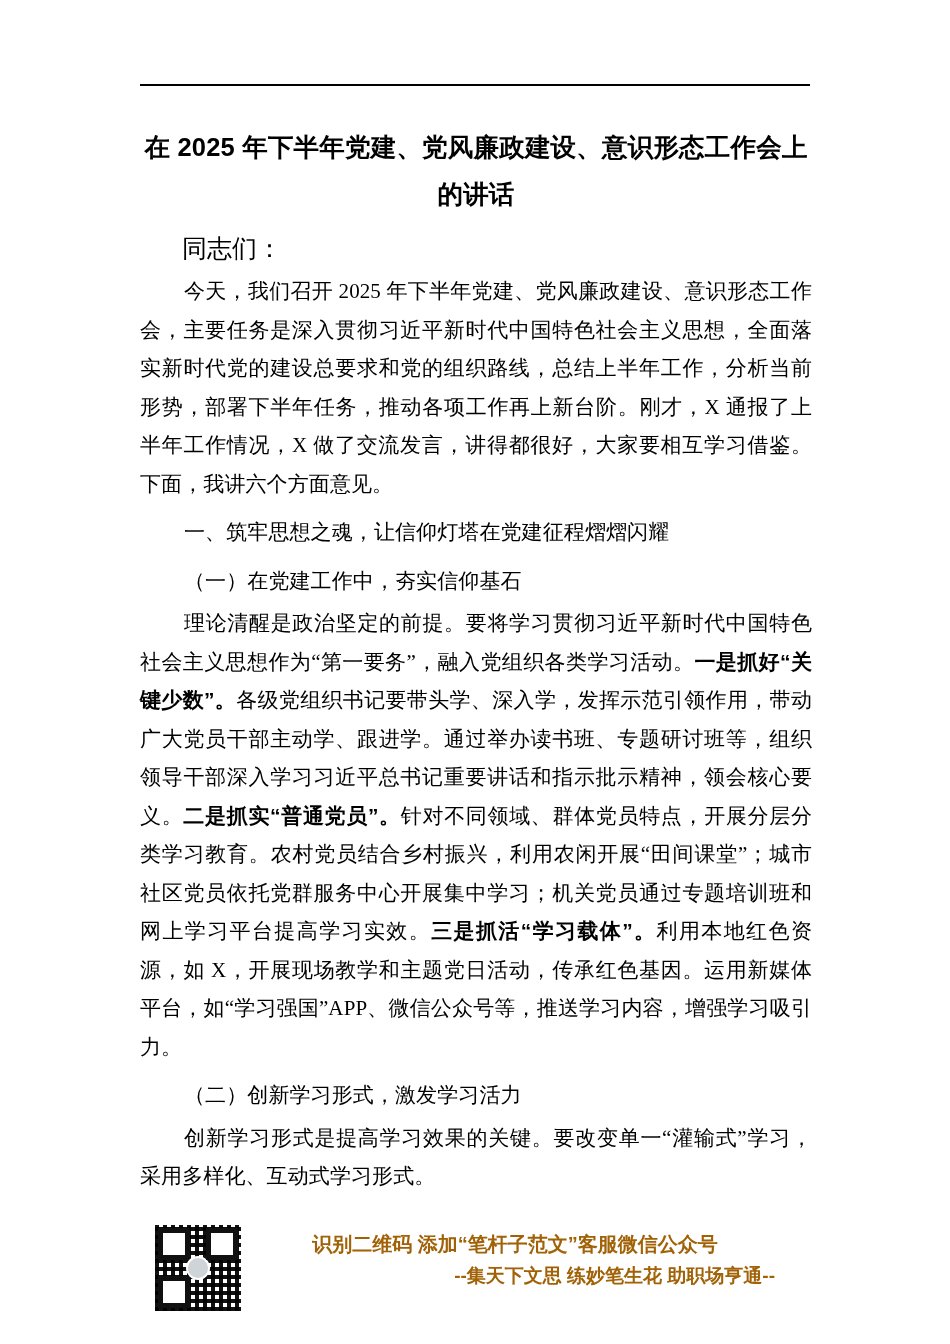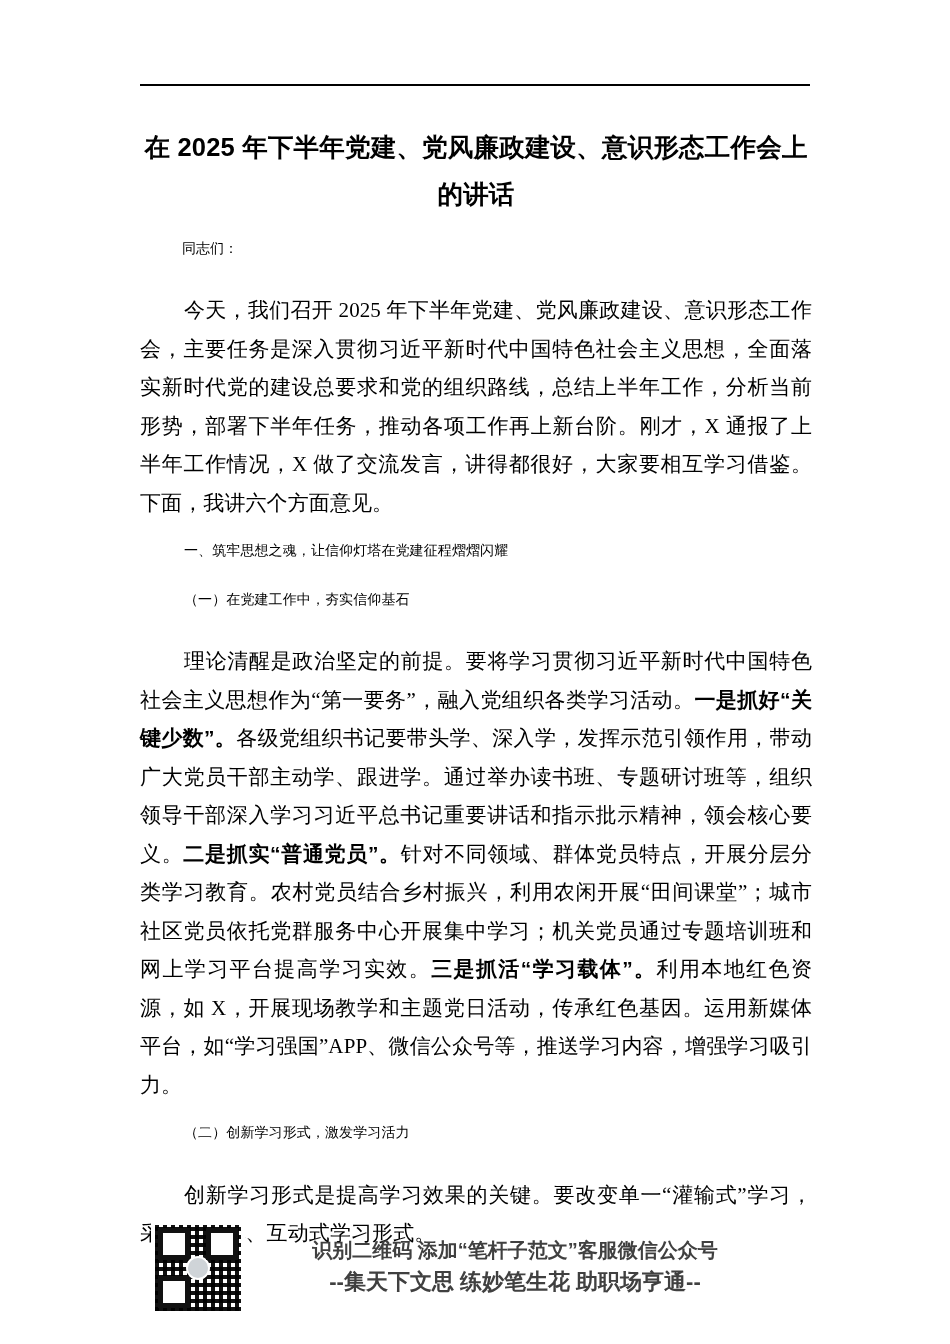--- a/index.html
+++ b/index.html
@@ -41,36 +41,36 @@
     font-family: "Liberation Sans", "DejaVu Sans", sans-serif;
     font-weight: bold;
     font-size: 25.5px;
     line-height: 47px;
     text-align: center;
     letter-spacing: 0.2px;
     margin: 0 0 10px 0;
     padding: 14px 4px 0 4px;
   }
   .salutation {
-    font-size: 14px;
+    font-size: 25px;
     line-height: 38px;
     margin: 12px 0 0 0;
     text-indent: 42px;
   }
   p.body-para {
     font-size: 21px;
     line-height: 38.5px;
-    margin: 23px 0 0 0;
+    margin: 4px 0 0 0;
     text-align: justify;
     text-justify: inter-ideograph;
     text-indent: 44px;
     letter-spacing: 0.1px;
   }
   p.heading-para {
-    font-size: 14px;
+    font-size: 21px;
     line-height: 38.5px;
     margin: 10px 0 2px 0;
     text-indent: 44px;
     letter-spacing: 0.1px;
   }
   b, .bold {
     font-family: "Liberation Sans", "DejaVu Sans", sans-serif;
     font-weight: bold;
   }
   .footer {
@@ -118,32 +118,33 @@
     transform: translate(-50%, -50%);
     width: 20px;
     height: 20px;
     border-radius: 50%;
     background: #cfd4d8;
     border: 2px solid #fff;
   }
   .footer-text {
     position: absolute;
     left: 255px;
-    top: 20px;
+    top: 14px;
     width: 520px;
-    color: #404040;
+    color: #a16207;
     font-family: "Liberation Sans", "DejaVu Sans", sans-serif;
     font-weight: bold;
     font-size: 20px;
     line-height: 32px;
     text-align: center;
     white-space: nowrap;
   }
   .footer-line2 {
-    font-size: 22px;
+    font-size: 19px;
+    text-align: right;
   }
 </style>
 </head>
 <body>
 
 <div class="page">
 
   <div class="top-rule"></div>
 
   <div class="content">

